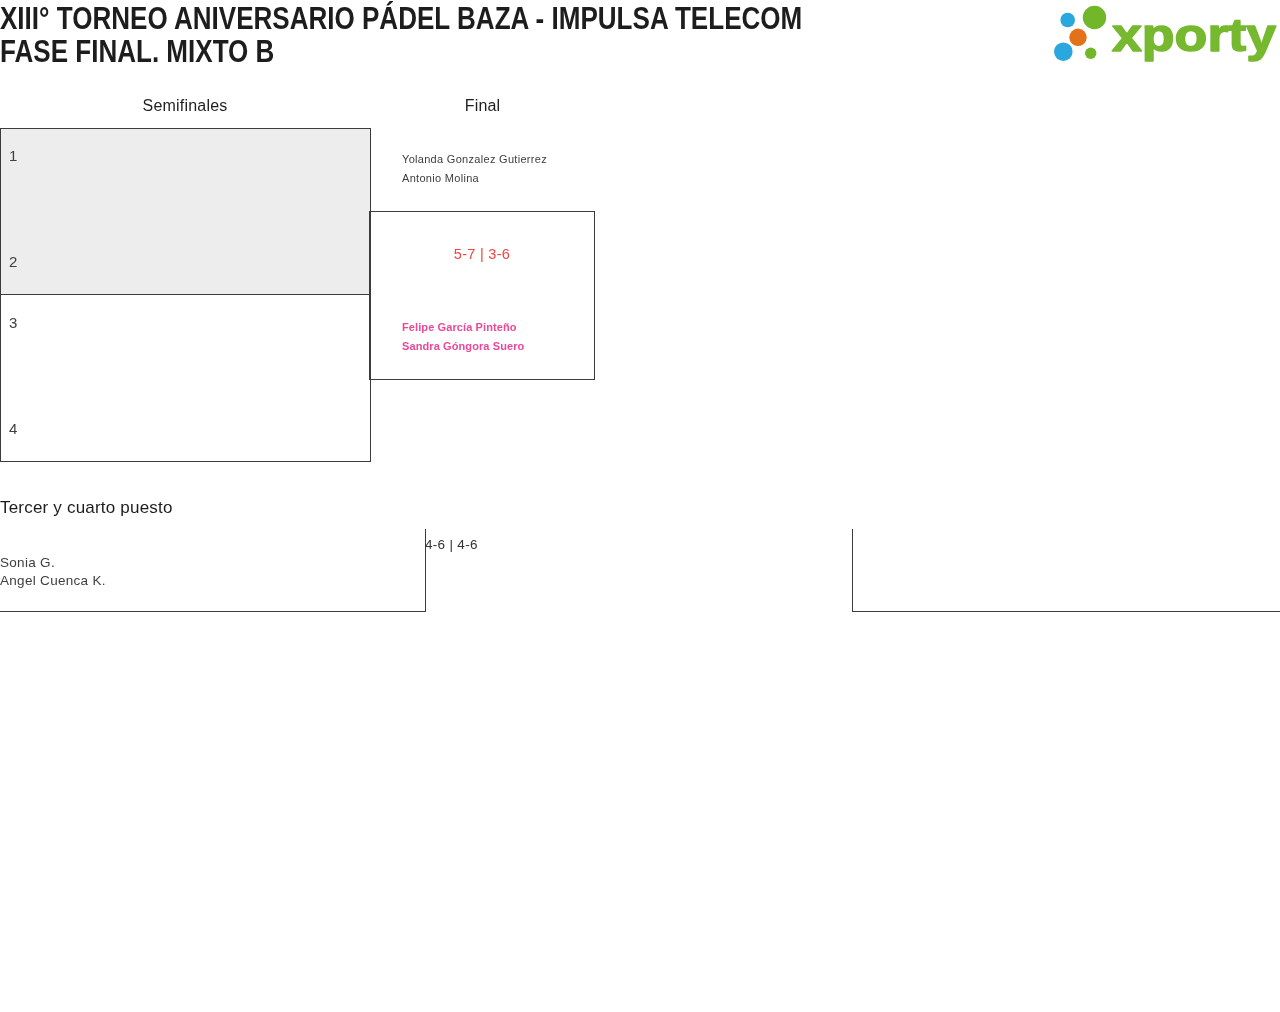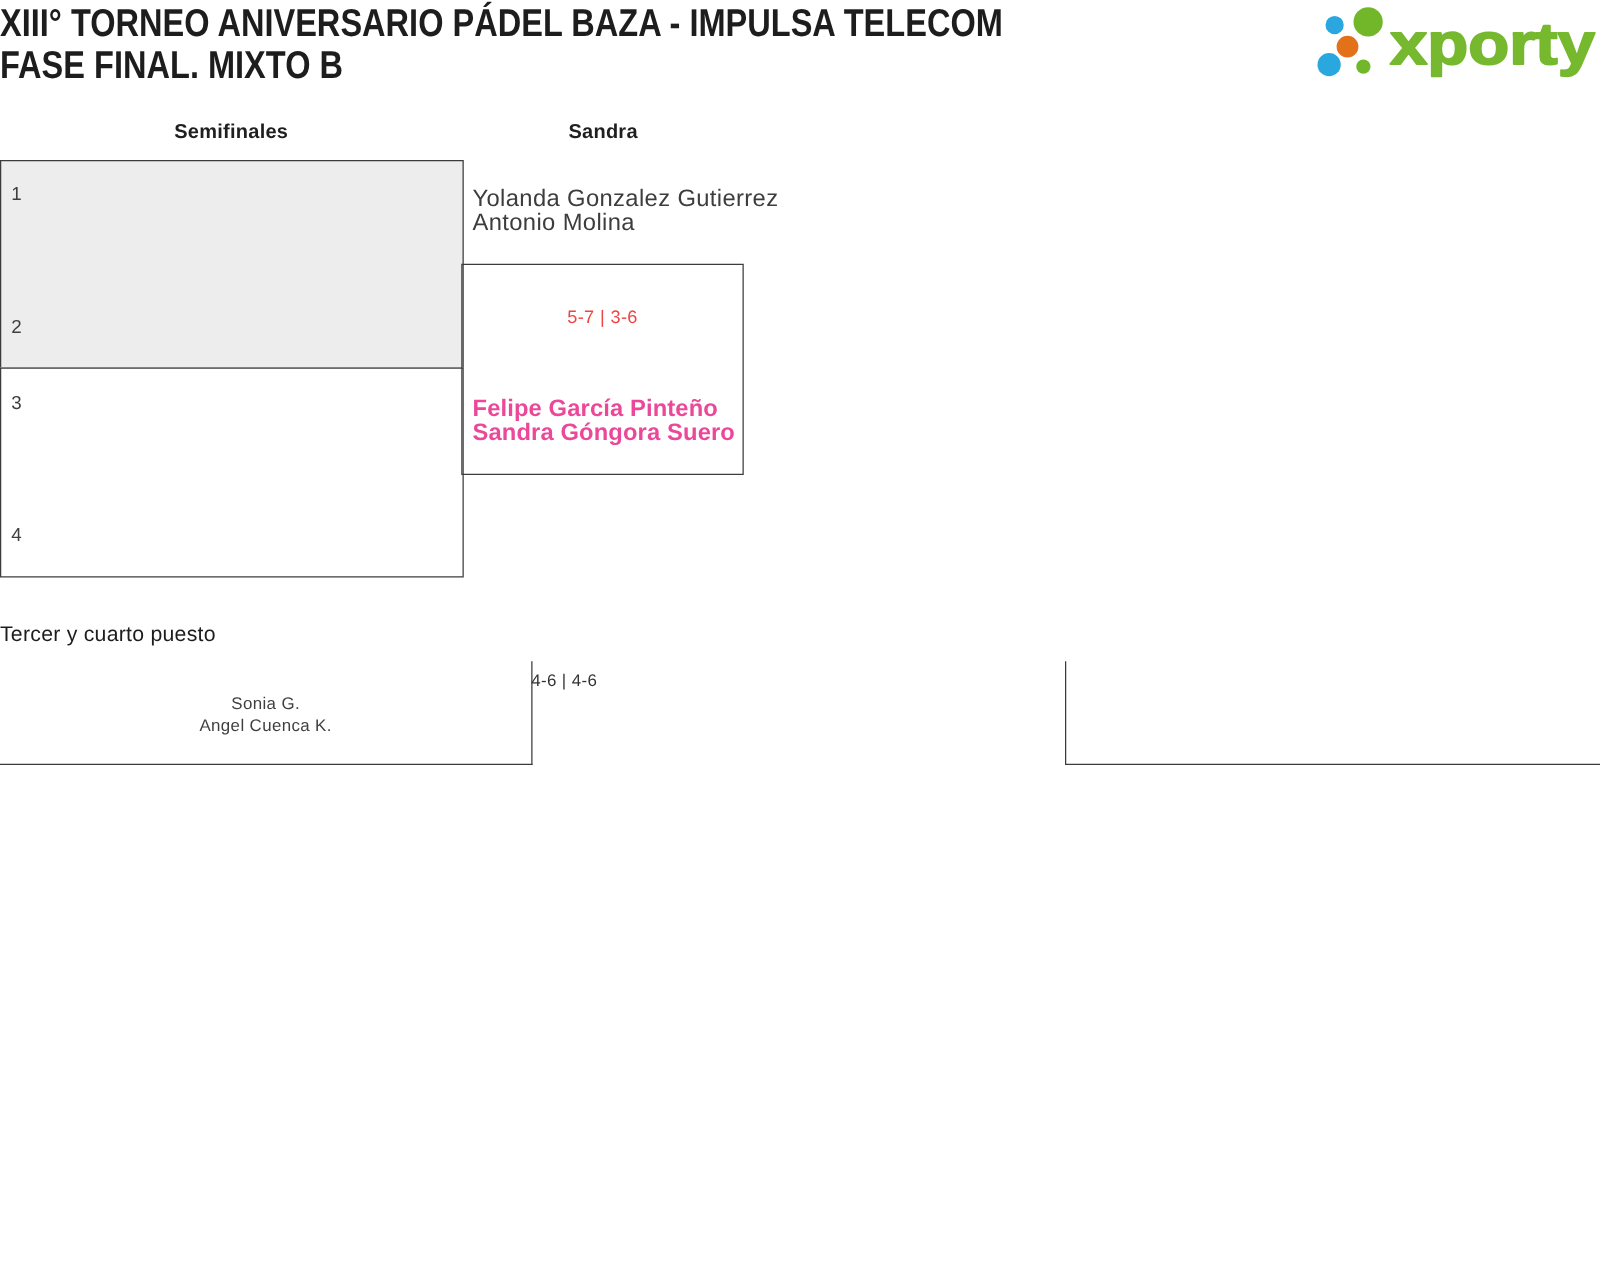--- a/index.html
+++ b/index.html
@@ -35,21 +35,21 @@
   .logo {
     left: 1048px;
     top: 5px;
     width: 230px;
     height: 62px;
     cursor: pointer;
   }
 
   
   .round-header {
-    font-weight: bold;
+    font-weight: normal;
     font-size: 16px;
     color: #1f1f1f;
     text-align: center;
     letter-spacing: 0.2px;
   }
   .rh-semifinales { left: 0; top: 97px; width: 370px; }
   .rh-final       { left: 370px; top: 97px; width: 225px; }
 
   
   .sf-box {
@@ -65,25 +65,26 @@
     color: #3f3f3f;
     left: 9px;
   }
   .seed-1 { top: 147px; }
   .seed-2 { top: 253px; }
   .seed-3 { top: 314px; }
   .seed-4 { top: 420px; }
 
   
   .team {
-    font-size: 19px;
+    font-size: 11px;
     line-height: 19px;
     color: #3d3d3d;
     letter-spacing: 0.3px;
     white-space: nowrap;
+    margin-left: 24px;
   }
   .final-team-top { left: 378px; top: 150px; }
   .final-box {
     left: 369px;
     top: 211px;
     width: 224px;
     height: 167px;
     border: 1px solid #3c3c3c;
     background: transparent;
   }
@@ -128,21 +129,21 @@
     width: 428px;
     border-left: 1px solid #3c3c3c;
     border-bottom: 1px solid #3c3c3c;
   }
   .tp-team {
     top: 554px;
     font-size: 13.5px;
     line-height: 17.5px;
     color: #3f3f3f;
     letter-spacing: 0.3px;
-    text-align: center;
+    text-align: left;
   }
   .tp-team-left  { left: 0; width: 425px; }
   .tp-team-right { left: 852px; width: 428px; }
   .tp-score {
     left: 425px;
     top: 537px;
     width: 427px;
     text-align: left;
     font-size: 13.5px;
     color: #333333;
@@ -162,21 +163,21 @@
   <svg class="abs logo" viewBox="0 0 230 62" xmlns="http://www.w3.org/2000/svg">
     <circle cx="19.7" cy="15" r="7.3" fill="#2ba7df"></circle>
     <circle cx="46.5" cy="12.5" r="11.7" fill="#72b62a"></circle>
     <circle cx="30" cy="32.3" r="8.7" fill="#e2711a"></circle>
     <circle cx="15.3" cy="46.7" r="9.3" fill="#2ba7df"></circle>
     <circle cx="42.7" cy="48.3" r="5.7" fill="#72b62a"></circle>
     <text x="64" y="46" font-family="Liberation Sans, sans-serif" font-weight="bold" font-size="47" fill="#76b82e" stroke="#76b82e" stroke-width="1.5" stroke-linejoin="round" paint-order="stroke" textLength="164" lengthAdjust="spacingAndGlyphs">xporty</text>
   </svg>
 
   <div class="abs round-header rh-semifinales">Semifinales</div>
-  <div class="abs round-header rh-final">Sandra</div>
+  <div class="abs round-header rh-final">Final</div>
 
   <div class="abs sf-box sf-box-1"></div>
   <div class="abs sf-box sf-box-2"></div>
 
   <div class="abs seed seed-1">1</div>
   <div class="abs seed seed-2">2</div>
   <div class="abs seed seed-3">3</div>
   <div class="abs seed seed-4">4</div>
 
   <div class="abs team final-team-top">

